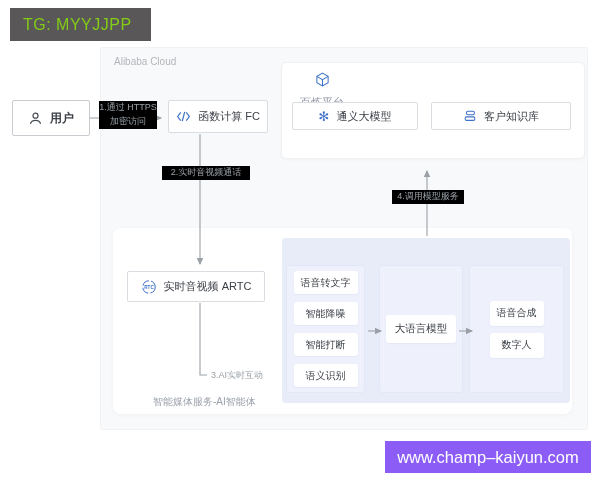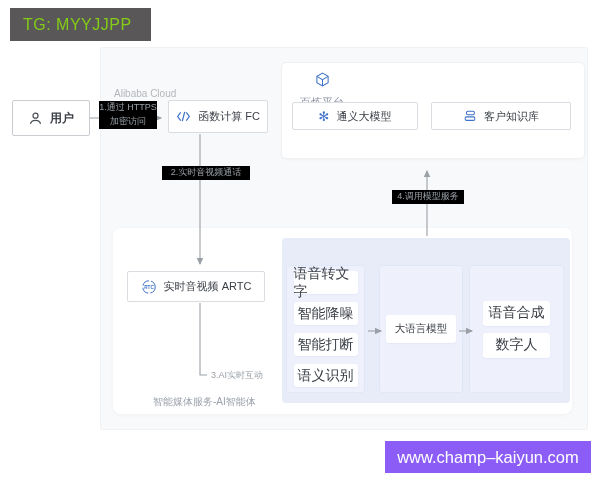--- a/index.html
+++ b/index.html
@@ -11,21 +11,21 @@
   .tg-badge { position:absolute; left:10px; top:8px; width:141px; height:33px;
     background:#595757; color:#84cc16; font-size:16px; display:flex; align-items:center;
     padding-left:13px; letter-spacing:.5px; }
   .site-badge { position:absolute; left:385px; top:441px; width:206px; height:32px;
     background:#8b5cf6; color:#fff; font-size:16.5px; display:flex; align-items:center;
     justify-content:center; }
 
   
   .cloud-box { position:absolute; left:100px; top:47px; width:488px; height:383px;
     background:#f8f9fa; border:1px solid #f1f2f3; border-radius:2px; }
-  .cloud-label { position:absolute; left:13px; top:8px; font-size:10px; color:#b3b6ba;margin-top:32px; }
+  .cloud-label { position:absolute; left:13px; top:8px; font-size:10px; color:#b3b6ba; }
 
   
   .node { position:absolute; background:#fff; border:1px solid #d9dce1; border-radius:2px;
     display:flex; align-items:center; justify-content:center; gap:7px;
     font-size:11px; color:#3a3f46; }
   .node .ic { display:flex; align-items:center; }
 
   
   .bailian-box { position:absolute; left:281px; top:62px; width:304px; height:97px;
     background:#fff; border:1px solid #f0f1f3; border-radius:5px;
@@ -44,24 +44,24 @@
   .wf-title { position:absolute; left:0; top:7px; width:100%; text-align:center;
     font-size:10.5px; color:#868da2; }
   .wf-col { position:absolute; top:27px; height:128px; background:#eef1fc;
     border:1px solid #e2e7f8; border-radius:3px; display:flex; flex-direction:column;
     align-items:center; }
   .wf-col1 { left:4px; width:79px; justify-content:space-between; padding:5px 0; }
   .wf-col2 { left:97px; width:84px; justify-content:center; }
   .wf-col3 { left:187px; width:95px; justify-content:center; gap:7px; }
   .chip { background:#fff; border-radius:3px; box-shadow:0 1px 2px rgba(60,80,160,.06);
     display:flex; align-items:center; justify-content:center;
-    font-size:14px; color:#3a3f46; }
+    font-size:10px; color:#3a3f46; }
   .chip.s1 { width:64px; height:23px; }
   .chip.s2 { width:70px; height:28px; font-size:10.5px; }
-  .chip.s3 { width:67px; height:25px; }
+  .chip.s3 { width:54px; height:25px; }
 
   
   .edge-label { position:absolute; font-size:9px; color:#9aa0a6; text-align:center;
     line-height:1.55; }
   .bg-gray { background:#000000; }
   .bg-white { background:#fff; }
 
   svg.overlay { position:absolute; left:0; top:0; pointer-events:none; }
   .blue { color:#3e71c9; }
 </style>

